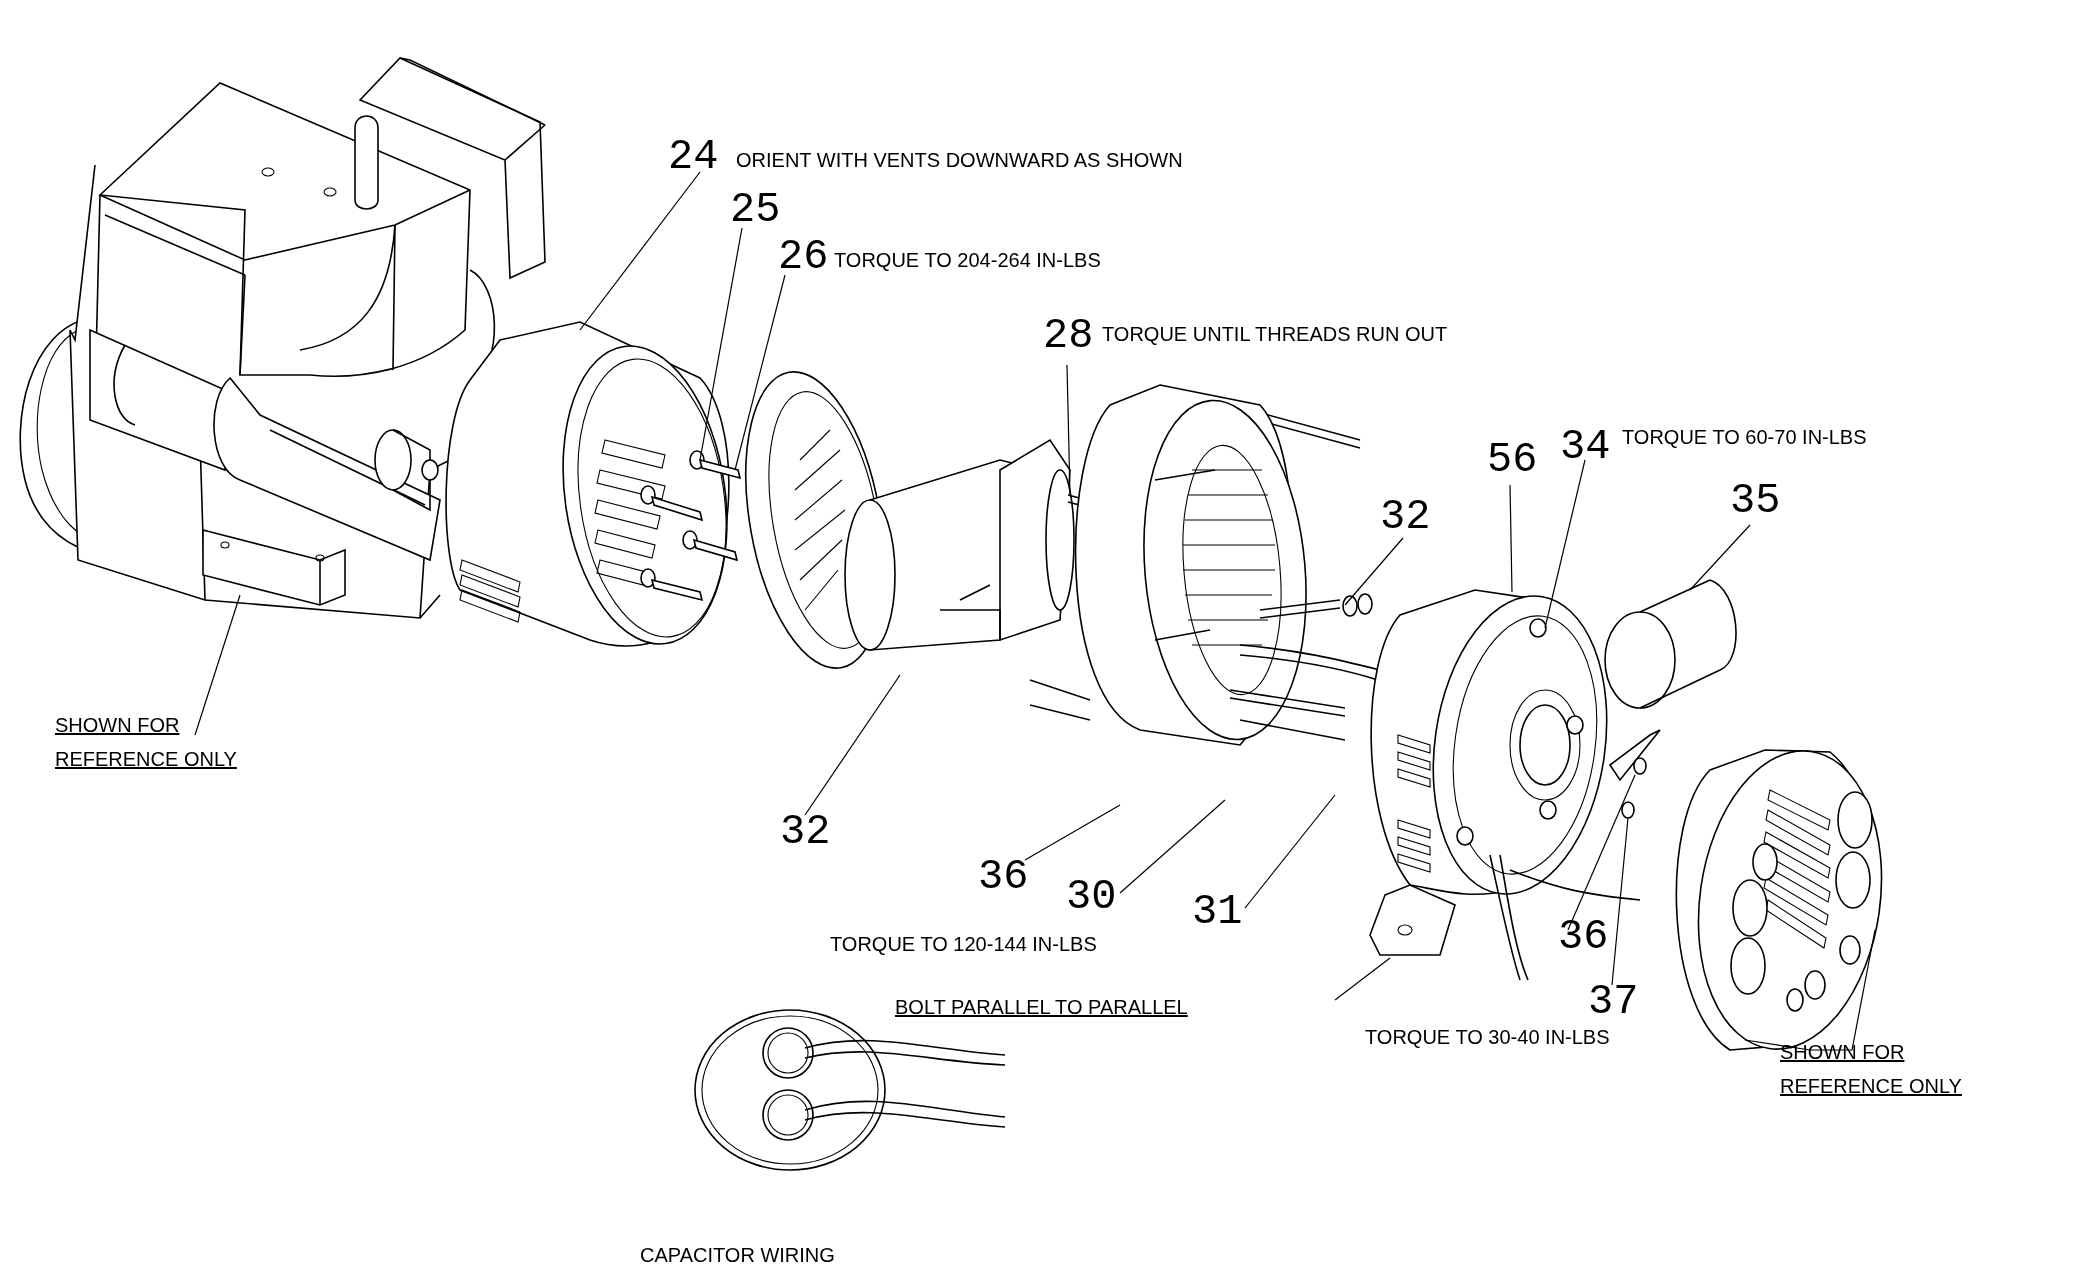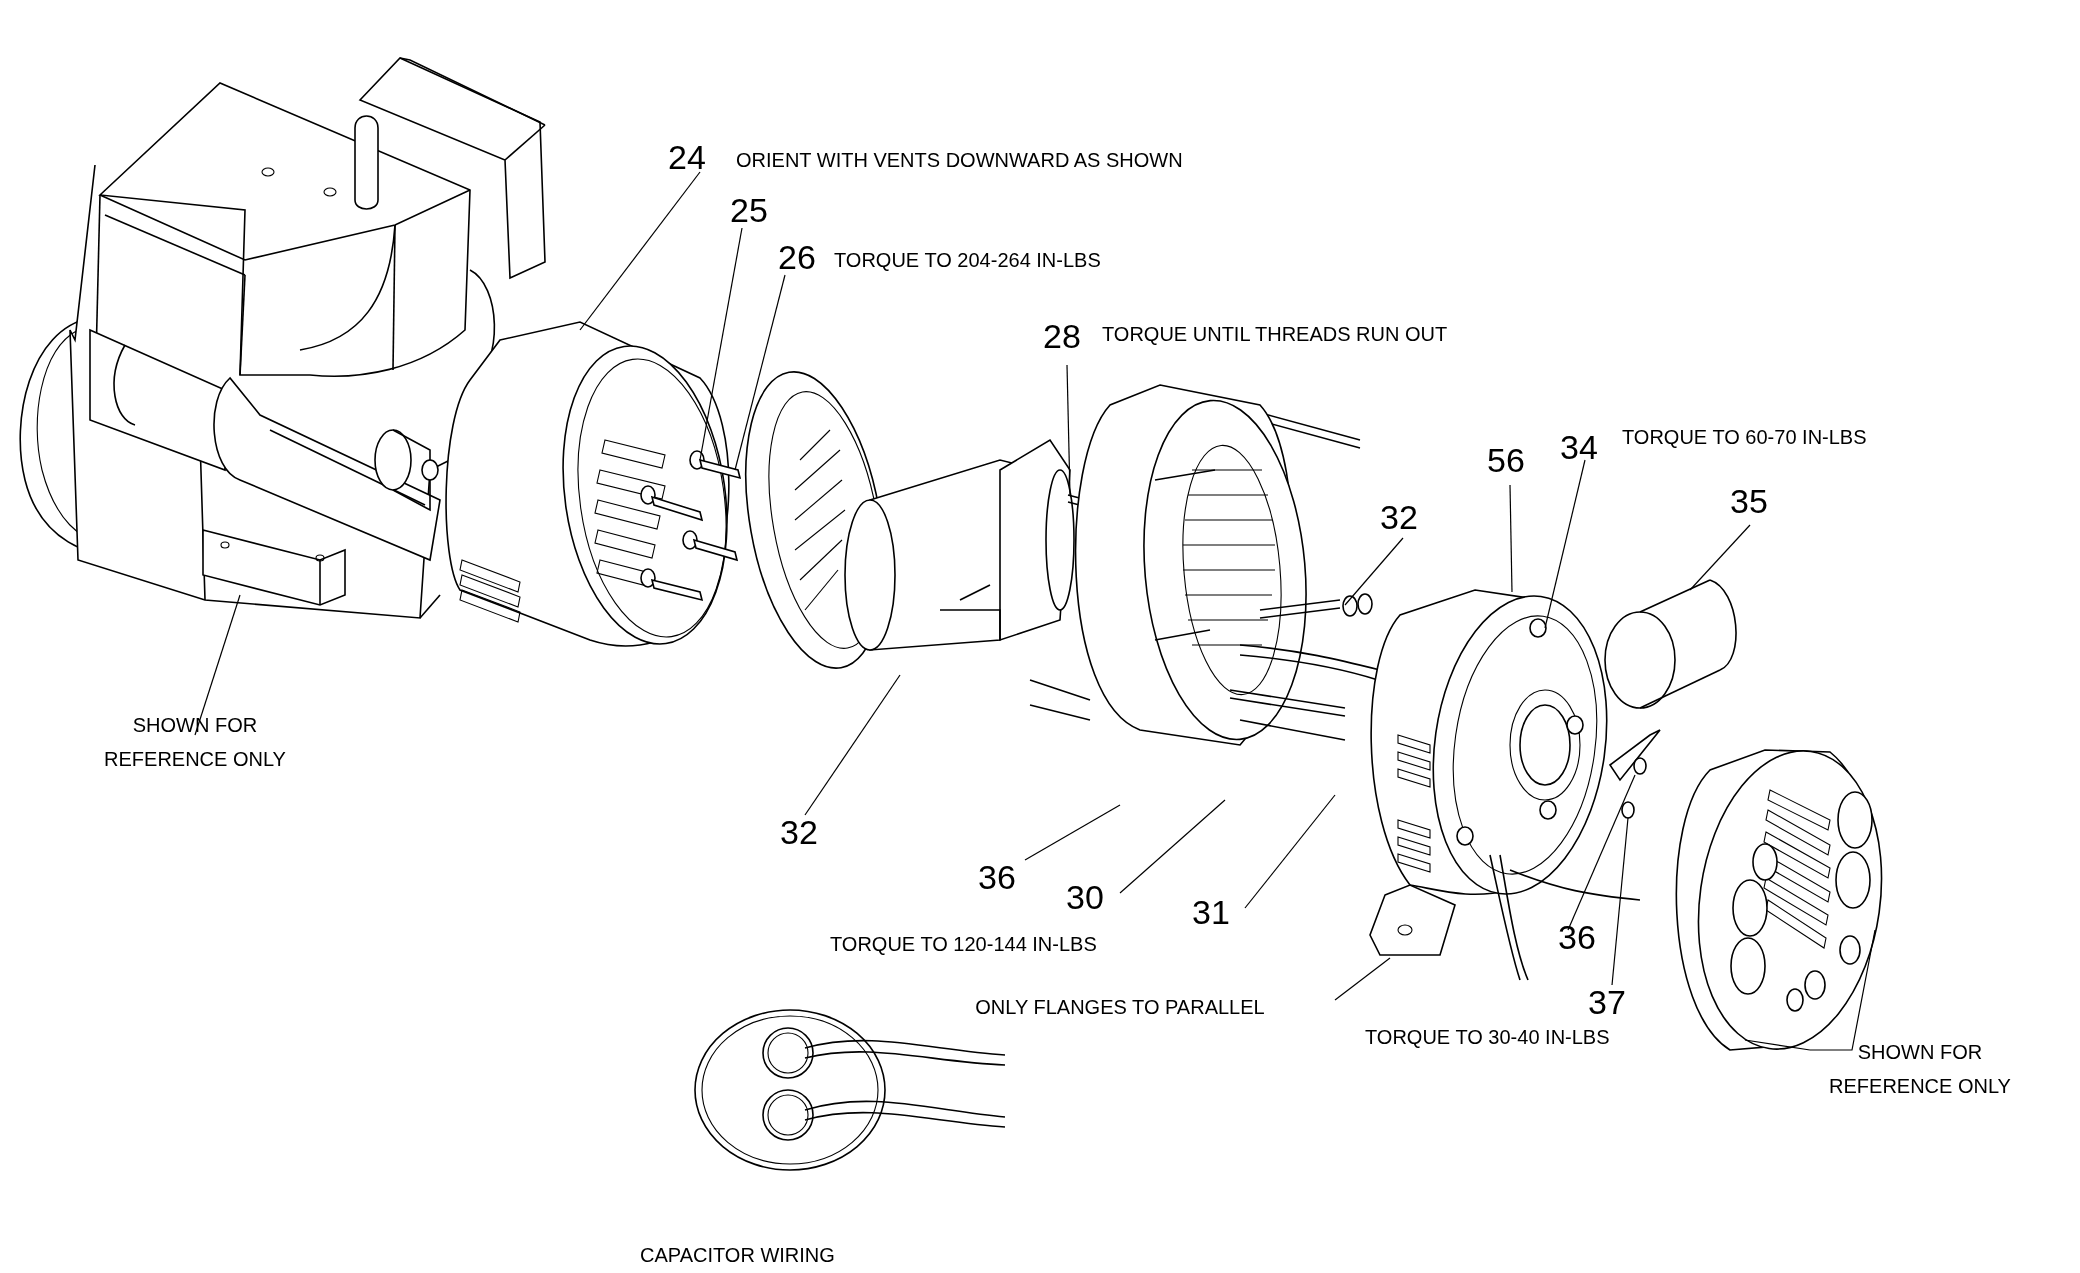--- a/index.html
+++ b/index.html
@@ -3,23 +3,23 @@
 <meta charset="utf-8">
 <style>
   html,body{margin:0;padding:0;background:#ffffff;}
   body{width:2080px;height:1273px;overflow:hidden;position:relative;font-family:"Liberation Sans",sans-serif;}
   #diagram{position:absolute;left:0;top:0;width:2080px;height:1273px;}
   .ln{fill:none;stroke:#000;stroke-width:1.6;}
   .ln-thin{fill:none;stroke:#000;stroke-width:1.1;}
   .ln-w{fill:#fff;stroke:#000;stroke-width:1.6;}
   .leader{fill:none;stroke:#000;stroke-width:1.2;}
   .lbl{position:absolute;color:#000;white-space:nowrap;font-family:"Liberation Sans",sans-serif;}
-  .num{font-size:34px;line-height:34px;}
+  .num{font-size:42px;line-height:34px;font-family:Liberation Mono, monospace;}
   .note{font-size:20px;line-height:34px;}
-  .center{text-align:center;}
+  .center{text-align:left;text-decoration:underline;}
 </style>
 </head>
 <body>
 
 <svg id="diagram" viewBox="0 0 2080 1273" xmlns="http://www.w3.org/2000/svg">
 
   <g>
 
     <path class="ln" d="M90 318 C30 330 10 420 25 480 C40 540 90 560 130 555"></path>
     <path class="ln-thin" d="M78 330 C40 350 30 420 42 470 C55 520 80 540 110 548"></path>
@@ -259,21 +259,21 @@
 <span class="lbl num" style="left:1380px;top:500px">32</span>
 <span class="lbl num" style="left:1487px;top:443px">56</span>
 <span class="lbl num" style="left:1560px;top:430px">34</span>
 <span class="lbl note" style="left:1622px;top:420px">TORQUE TO 60-70 IN-LBS</span>
 <span class="lbl num" style="left:1730px;top:484px">35</span>
 <span class="lbl num" style="left:1558px;top:920px">36</span>
 <span class="lbl num" style="left:1588px;top:985px">37</span>
 
 <span class="lbl note" style="left:830px;top:927px">TORQUE TO 120-144 IN-LBS</span>
 <div class="lbl note center" style="left:895px;top:990px;width:450px">
-  <div>ONLY FLANGES TO PARALLEL</div>
+  <div>BOLT PARALLEL TO PARALLEL</div>
 </div>
 <span class="lbl note" style="left:1365px;top:1020px">TORQUE TO 30-40 IN-LBS</span>
 <div class="lbl note center" style="left:55px;top:708px;width:280px">
   <div>SHOWN FOR</div>
   <div>REFERENCE ONLY</div>
 </div>
 <div class="lbl note center" style="left:1780px;top:1035px;width:280px">
   <div>SHOWN FOR</div>
   <div>REFERENCE ONLY</div>
 </div>

